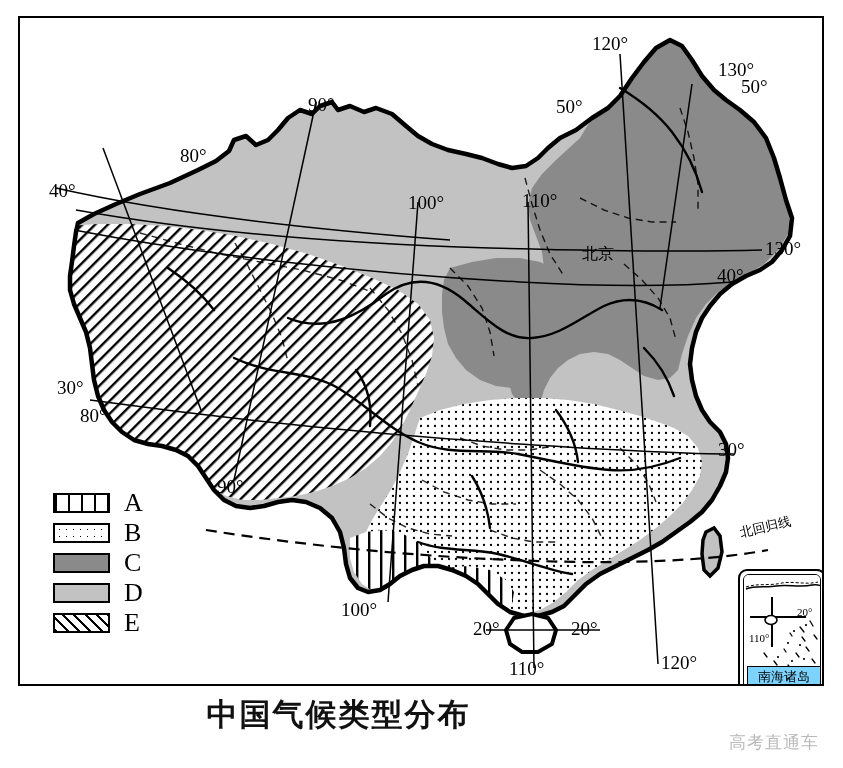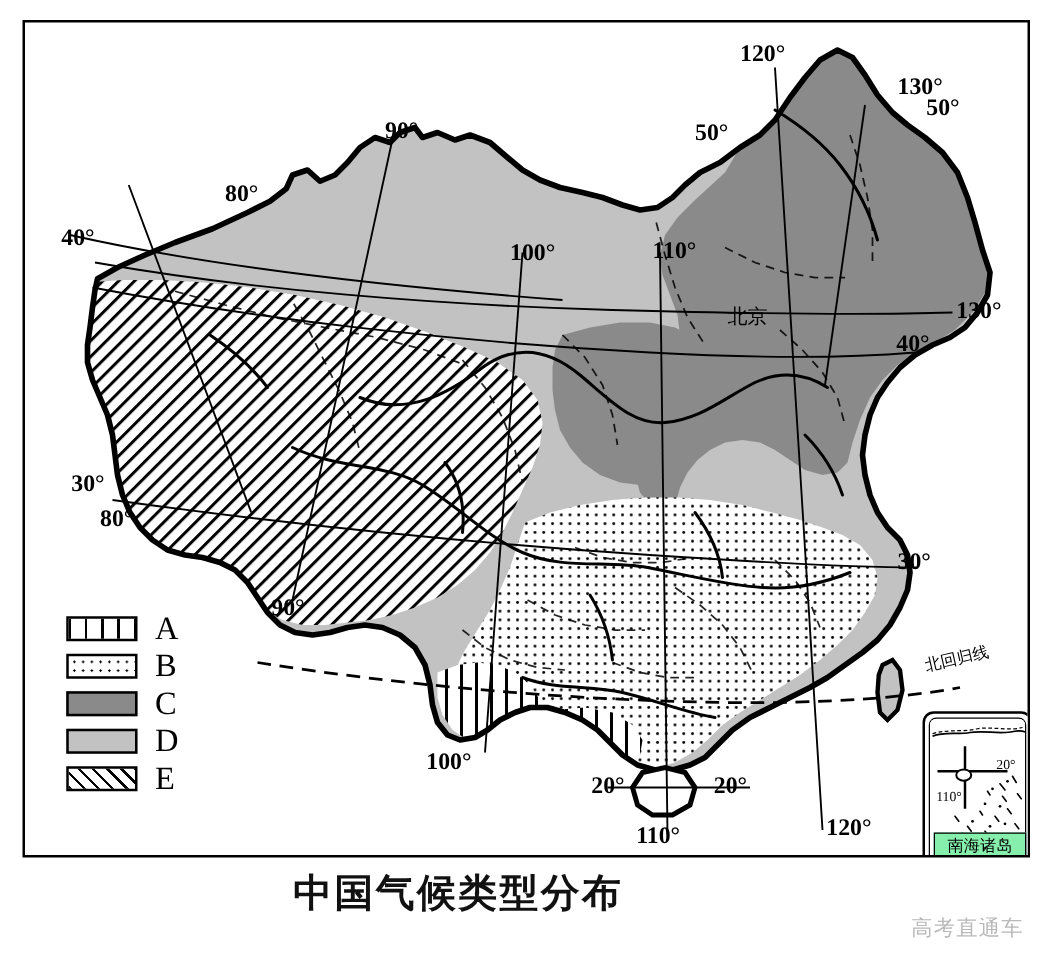--- a/index.html
+++ b/index.html
@@ -65,21 +65,20 @@
   }
 
   
   .glabel{
     position:absolute;
     font-family:"Liberation Serif", serif;
     font-size:19px;
     line-height:19px;
     color:#000;
     white-space:nowrap;
-    font-weight:bold;
   }
   .citylabel{
     position:absolute;
     font-family:"Liberation Sans", sans-serif;
     font-size:16px;
     line-height:15px;
     color:#000;
     white-space:nowrap;
   }
   .tropic-label{
@@ -104,42 +103,41 @@
     overflow:hidden;
   }
   .inset-inner{
     position:absolute;left:3px;top:3px;right:3px;bottom:3px;
     border:1px solid #000;border-radius:6px;overflow:hidden;background:#fff;
   }
   .inset-title{
     position:absolute;left:7px;bottom:5px;
     width:72px;height:20px;
     border:1px solid #000;
-    background:#86efac;
+    background:#7dd3fc;
     font-family:"Liberation Sans", sans-serif;
     font-size:13px;line-height:20px;text-align:center;
     letter-spacing:0px;
   }
   .inset-lab{
     position:absolute;
     font-family:"Liberation Serif", serif;
     font-size:11px;line-height:11px;
   }
 
   
   .map-title{
     position:absolute;
     left:0;top:694px;width:677px;
     text-align:center;
     font-family:"Liberation Sans", sans-serif;
     font-weight:bold;
     font-size:31px;
     letter-spacing:2px;
     color:#111;
-    margin-left:28px;
   }
   .watermark{
     position:absolute;
     right:24px;bottom:14px;
     font-family:Liberation Serif, serif;
     font-size:17px;
     color:#b9b9b9;
     letter-spacing:1px;
   }
 </style>

